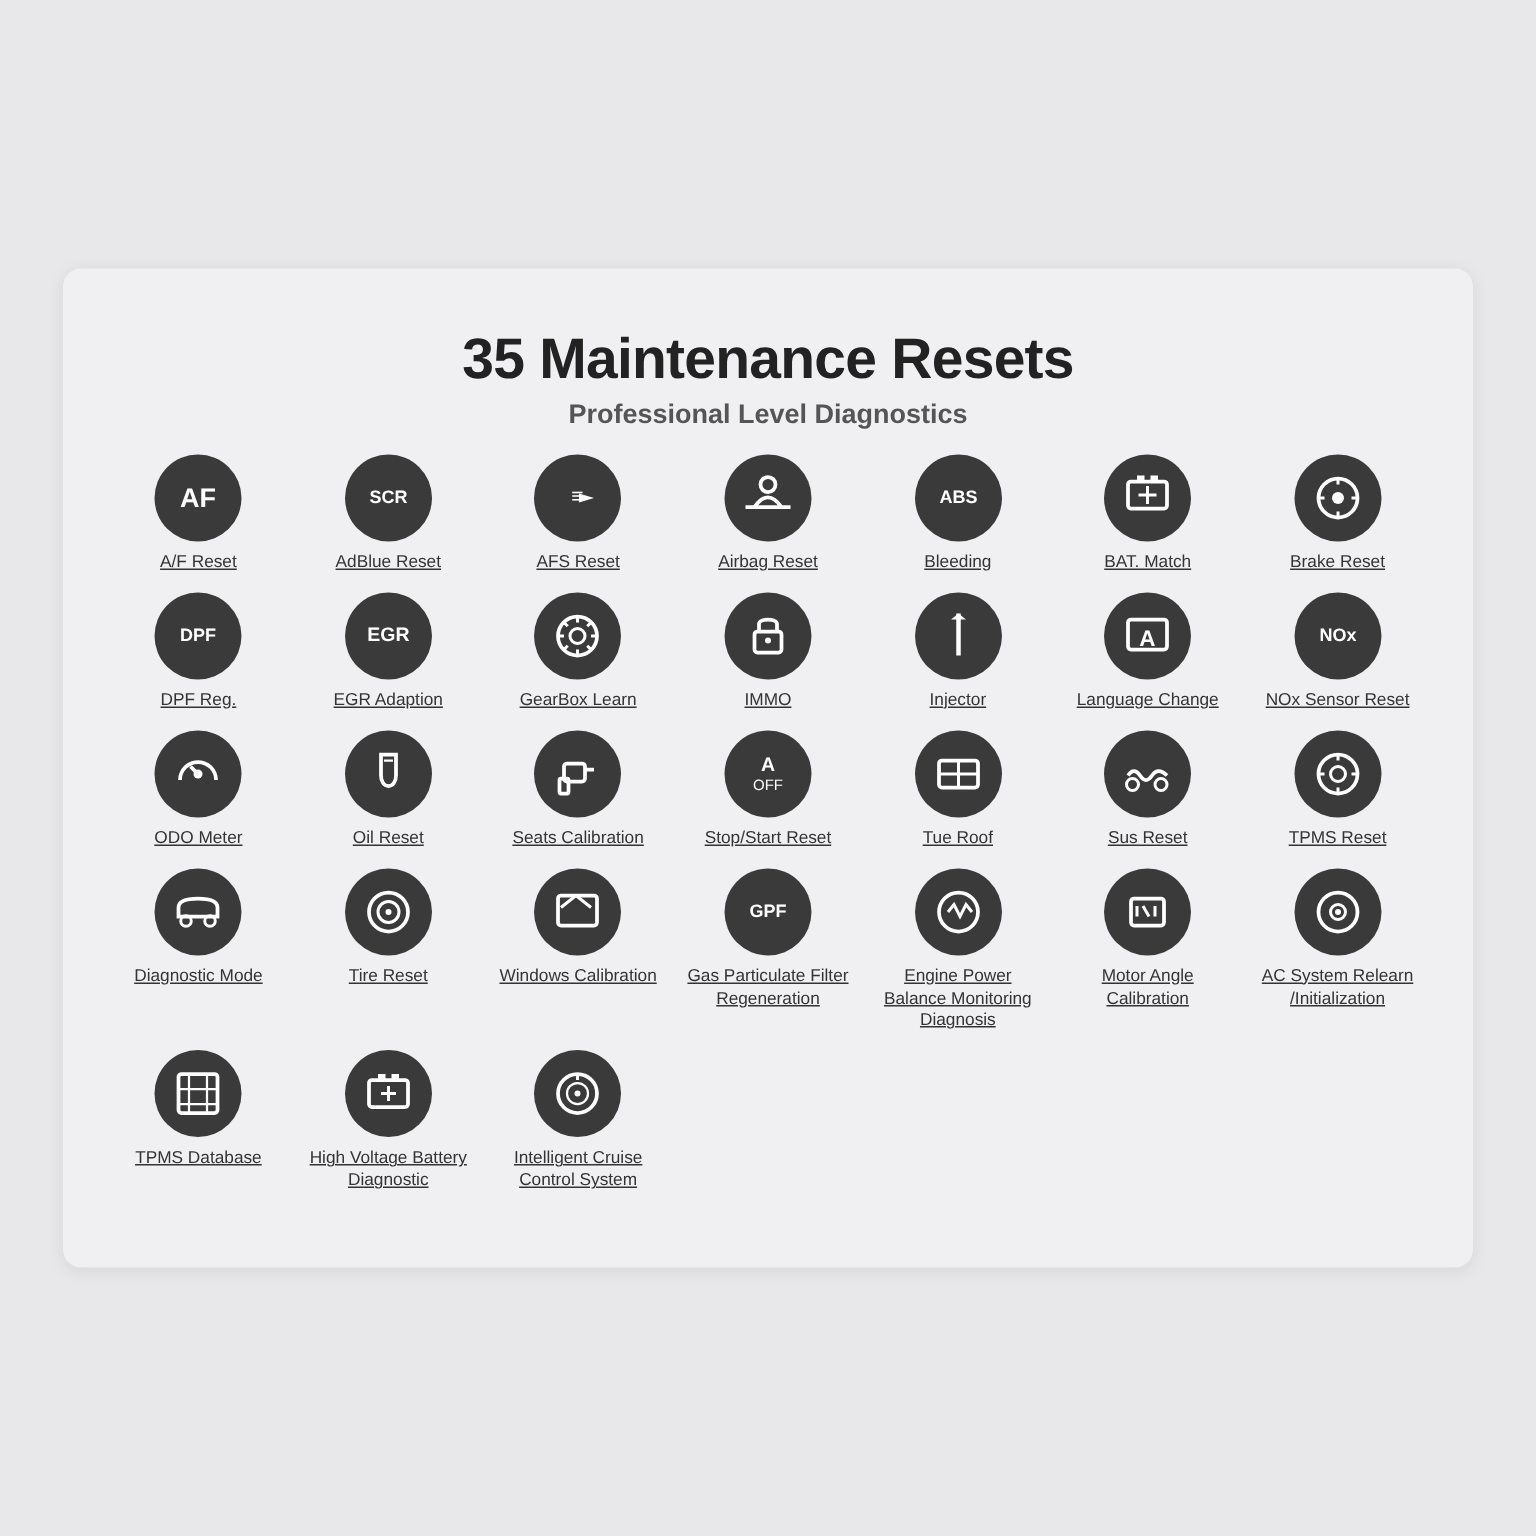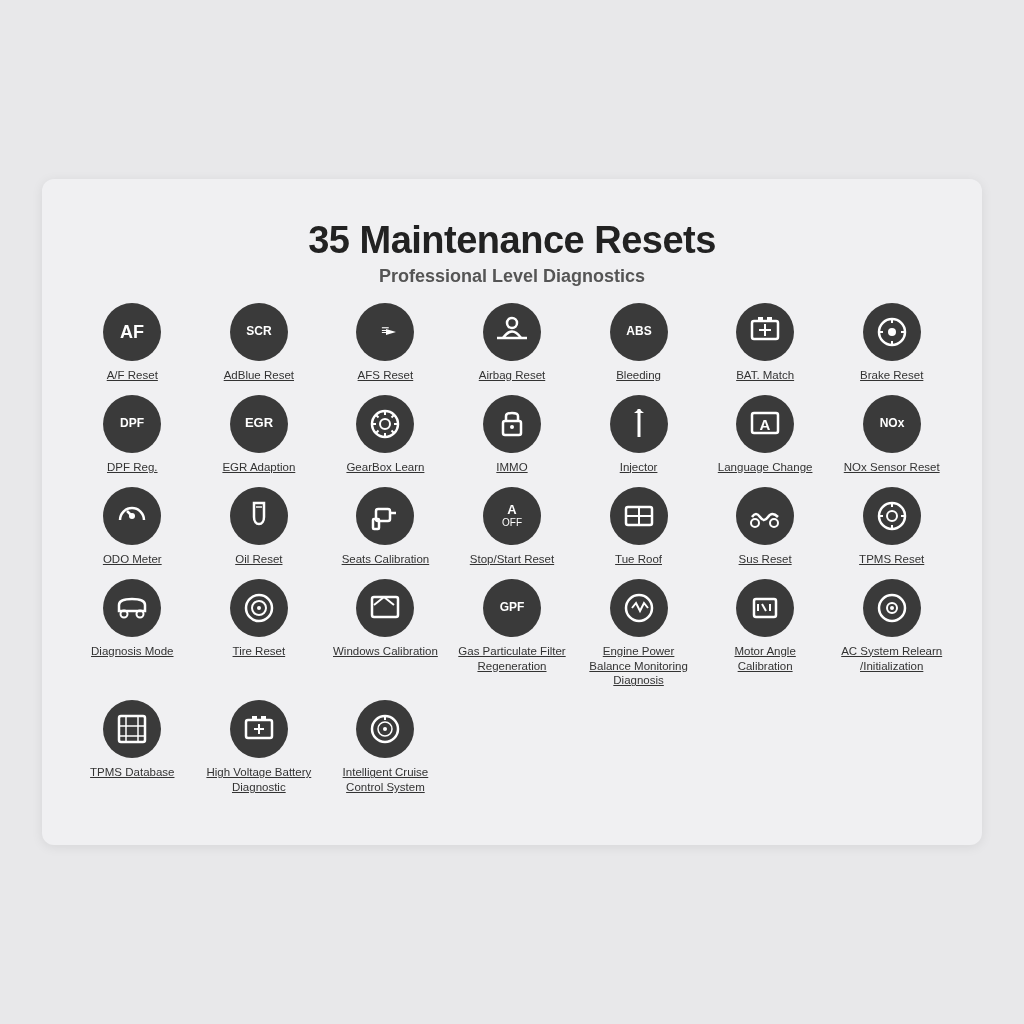--- a/index.html
+++ b/index.html
@@ -272,21 +272,21 @@
         <span class="label">TPMS Reset</span>
       </div>
       <div class="item">
         <div class="icon-circle">
           <svg width="58" height="58" viewBox="0 0 58 58">
             <path d="M16,32 L16,26 C16,22 20,20 29,20 C38,20 42,22 42,26 L42,32 Z" fill="none" stroke="white" stroke-width="2.5"></path>
             <circle cx="21" cy="35" r="3.5" fill="none" stroke="white" stroke-width="2"></circle>
             <circle cx="37" cy="35" r="3.5" fill="none" stroke="white" stroke-width="2"></circle>
           </svg>
         </div>
-        <span class="label">Diagnosis Mode</span>
+        <span class="label">Diagnostic Mode</span>
       </div>
       <div class="item">
         <div class="icon-circle">
           <svg width="58" height="58" viewBox="0 0 58 58">
             <circle cx="29" cy="29" r="13" fill="none" stroke="white" stroke-width="2.5"></circle>
             <circle cx="29" cy="29" r="7" fill="none" stroke="white" stroke-width="2"></circle>
             <circle cx="29" cy="29" r="2" fill="white"></circle>
           </svg>
         </div>
         <span class="label">Tire Reset</span>

